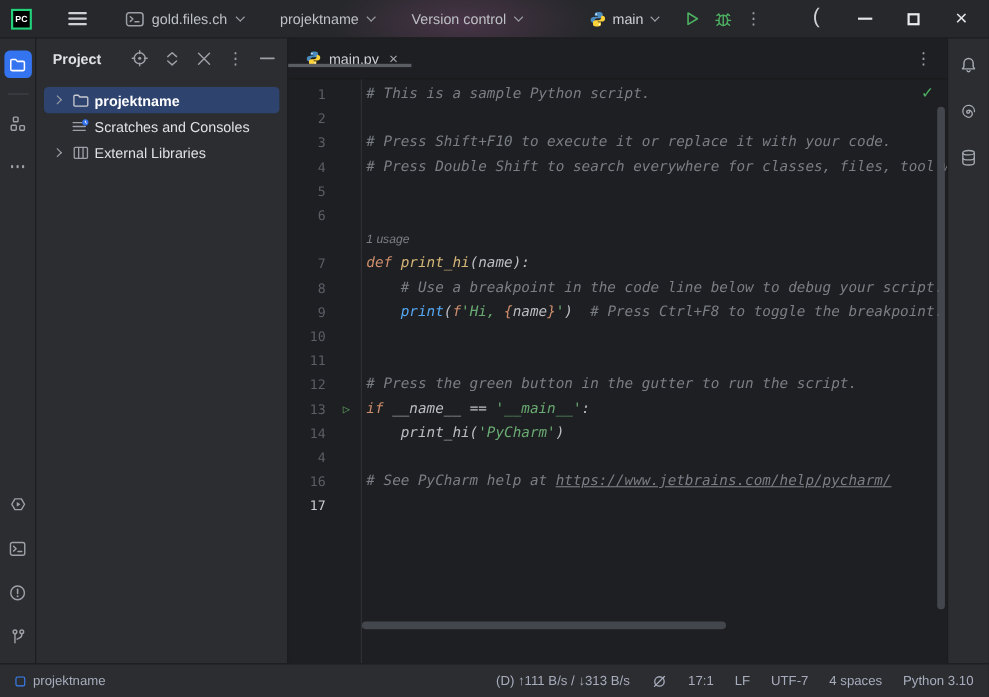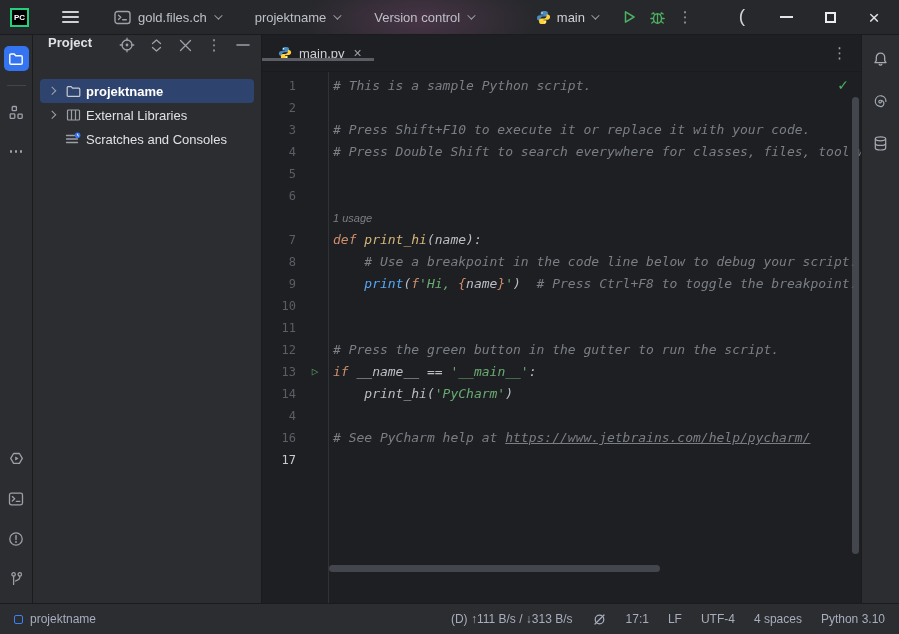--- a/index.html
+++ b/index.html
@@ -37,21 +37,21 @@
   .left-strip { flex:0 0 33px; background:#2B2D30; border-right:1px solid #1A1B1D;
     display:flex; flex-direction:column; align-items:center; padding-top:11px; gap:14px; }
   .strip-btn { width:25px; height:25px; border-radius:5px; display:flex; align-items:center; justify-content:center; }
   .strip-btn.active { background:#3574F0; }
   .strip-sep { width:19px; height:1px; background:#43454A; }
   .strip-bottom { margin-top:auto; display:flex; flex-direction:column; align-items:center; gap:15px; padding-bottom:12px; }
   .dots3 { display:flex; gap:2.5px; }
   .dots3 i { width:2.5px; height:2.5px; border-radius:50%; background:#9DA0A8; }
 
   .project-panel { flex:0 0 229px; background:#2B2D30; border-right:1px solid #1A1B1D; }
-  .pp-header { height:36px; display:flex; align-items:flex-start; padding:0 8px 0 15px; }
+  .pp-header { height:36px; display:flex; align-items:center; padding:0 8px 0 15px; }
   .pp-title { font-weight:bold; color:#DFE1E5; }
   .pp-icons { margin-left:auto; display:flex; align-items:center; gap:9px; }
   .pp-ic { width:20px; height:20px; display:flex; align-items:center; justify-content:center; color:#9DA0A8; }
   .tree { padding-top:8px; }
   .tree-row { height:24px; display:flex; align-items:center; margin:0 7px; padding-left:4px; border-radius:4px; gap:4px; color:#DFE1E5; }
   .tree-row.selected { background:#2E436E; font-weight:bold; color:#FFFFFF; }
   .tree-chev { width:16px; display:flex; align-items:center; justify-content:center; }
   .tree-chev i { width:5.5px; height:5.5px; border-right:1.4px solid #9DA0A8; border-bottom:1.4px solid #9DA0A8;
     transform:rotate(-45deg); display:block; }
   .tree-ico { width:18px; display:flex; align-items:center; justify-content:center; position:relative; }
@@ -260,41 +260,41 @@
               <i></i>
             </span>
           <span class="tree-ico">
             <svg class="ic" width="15" height="13" viewBox="0 0 15 13">
                 <path d="M1.2 2.6c0-.6.4-1 1-1h3l1.3 1.6h6.3c.6 0 1 .4 1 1v6.2c0 .6-.4 1-1 1H2.2c-.6 0-1-.4-1-1z" fill="none" stroke="#C9CBD1" stroke-width="1.2" stroke-linejoin="round"></path>
               </svg>
           </span>
           <span>projektname</span>
         </div>
         <div class="tree-row">
+          <span class="tree-chev"></span>
+          <span class="tree-ico">
+            <svg class="ic" width="16" height="14" viewBox="0 0 16 14">
+                <path d="M1.5 3.5h8M1.5 7h11M1.5 10.5h11" stroke="#9DA0A8" stroke-width="1.3" stroke-linecap="round"></path>
+                <circle cx="12.6" cy="3.3" r="2.8" fill="#3574F0"></circle>
+                <path d="M12.6 2.1v1.3l1 .6" stroke="#fff" stroke-width=".9" fill="none" stroke-linecap="round"></path>
+              </svg>
+          </span>
+          <span>Scratches and Consoles</span>
+        </div>
+        <div class="tree-row">
           <span class="tree-chev">
               <i></i>
             </span>
           <span class="tree-ico">
             <svg class="ic" width="15" height="14" viewBox="0 0 15 14">
                 <rect x="1.5" y="2" width="12" height="10" rx="1" fill="none" stroke="#9DA0A8" stroke-width="1.2"></rect>
                 <path d="M5.5 2v10M9.5 2v10" stroke="#9DA0A8" stroke-width="1.2"></path>
               </svg>
           </span>
           <span>External Libraries</span>
-        </div>
-        <div class="tree-row">
-          <span class="tree-chev"></span>
-          <span class="tree-ico">
-            <svg class="ic" width="16" height="14" viewBox="0 0 16 14">
-                <path d="M1.5 3.5h8M1.5 7h11M1.5 10.5h11" stroke="#9DA0A8" stroke-width="1.3" stroke-linecap="round"></path>
-                <circle cx="12.6" cy="3.3" r="2.8" fill="#3574F0"></circle>
-                <path d="M12.6 2.1v1.3l1 .6" stroke="#fff" stroke-width=".9" fill="none" stroke-linecap="round"></path>
-              </svg>
-          </span>
-          <span>Scratches and Consoles</span>
         </div>
       </div>
     </div>
 
     <div class="editor-col">
       <div class="tabbar">
         <div class="tab active">
           <span>
             <svg class="ic" width="14" height="14" viewBox="0 0 16 16">
                 <path fill="#4B8BBE" d="M7.9 1C6 1 5 1.9 5 3.2V5h3v.7H3.8C2.2 5.7 1 6.8 1 8.5c0 1.6 1 2.8 2.6 2.8h1.1V9.6c0-1.5 1.2-2.6 2.7-2.6h3.1c1.2 0 2.2-1 2.2-2.2V3.2C12.7 1.9 11.5 1 9.9 1z"></path>
@@ -365,18 +365,18 @@
     <div class="sb-right">
       <span class="sb-item">(D) ↑111 B/s / ↓313 B/s</span>
       <span class="sb-item">
         <svg class="ic" width="15" height="15" viewBox="0 0 15 15">
             <circle cx="7.5" cy="7.5" r="4.3" fill="none" stroke="#A8ADBD" stroke-width="1.2"></circle>
             <path d="M3 12l9-9" stroke="#A8ADBD" stroke-width="1.2" stroke-linecap="round"></path>
           </svg>
       </span>
       <span class="sb-item">17:1</span>
       <span class="sb-item">LF</span>
-      <span class="sb-item">UTF-4</span>
+      <span class="sb-item">UTF-7</span>
       <span class="sb-item">4 spaces</span>
       <span class="sb-item">Python 3.10</span>
     </div>
   </div>
 </div>
 
 </body></html>

